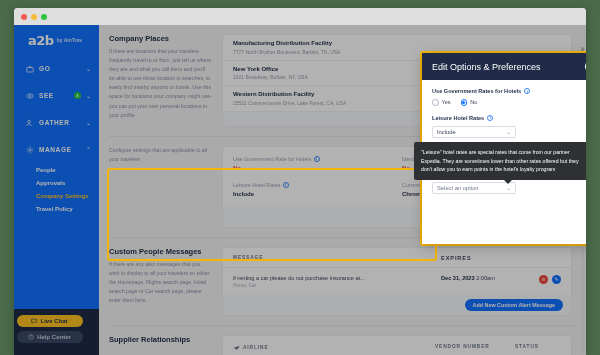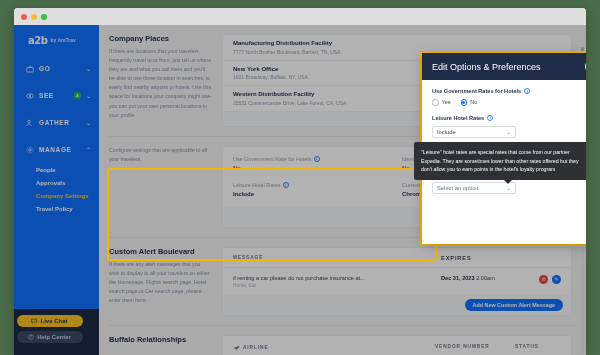--- a/index.html
+++ b/index.html
@@ -34,21 +34,21 @@
   
   .sidebar {
     position: absolute; left: -14px; top: 0;
     width: 99px; height: 330px;
     background: #1f2b47;
     display: flex; flex-direction: column;
   }
   .side-blue { background: #1271ff; padding-top: 0; }
   .logo-row { height: 30px; display: flex; align-items: center; padding-left: 28px; }
   .logo-a2b {
-    font-size: 10px; font-weight: bold; color: #fff;
+    font-size: 13px; font-weight: bold; color: #fff;
     letter-spacing: -.5px; font-family: "DejaVu Sans", sans-serif;
   }
   .logo-by { font-size: 5px; color: #cfe2ff; margin-left: 3px; font-weight: bold; }
   .nav-item {
     height: 27px; display: flex; align-items: center;
     padding: 0 8px 0 26px; gap: 5px; cursor: pointer;
   }
   .nav-item .ico { width: 8px; height: 8px; flex: 0 0 8px; opacity: .95; }
   .nav-label {
     font-size: 6.5px; font-weight: bold; color: #fff;
@@ -395,21 +395,21 @@
             <div class="card-foot-btn">
               <button class="btn-blue">Edit Options &amp; Preferences</button>
             </div>
           </div>
         </div>
 
         <div class="divider"></div>
 
         <div class="section">
           <div class="sec-left">
-            <div class="sec-title">Custom Alert Boulevard</div>
+            <div class="sec-title">Custom People Messages</div>
             <div class="sec-desc">If there are any alert messages that you wish to display to all your travelers on either the Homepage, Flights search page, Hotel search page or Car search page, please enter them here.</div>
           </div>
           <div class="card">
             <div class="tbl-head">
               <div class="th td-msg">MESSAGE</div>
               <div class="th td-exp">EXPIRES</div>
               <div class="td-act"></div>
             </div>
             <div class="tbl-row">
               <div class="td-msg">
@@ -428,21 +428,21 @@
             <div class="card-foot-btn">
               <button class="btn-blue">Add New Custom Alert Message</button>
             </div>
           </div>
         </div>
 
         <div class="divider"></div>
 
         <div class="section">
           <div class="sec-left">
-            <div class="sec-title">Buffalo Relationships</div>
+            <div class="sec-title">Supplier Relationships</div>
           </div>
           <div class="card">
             <div class="sup-head">
               <div class="sup-c1">
                 <svg width="7" height="7" viewBox="0 0 16 16">
                   <path d="M1 9l14-5-3.4 6.6L9 11l-1 3-1.4-2.6z" fill="#6c7689"></path>
                 </svg>
                 <span class="th">AIRLINE</span>
               </div>
               <div class="sup-c2 th">VENDOR NUMBER</div>

